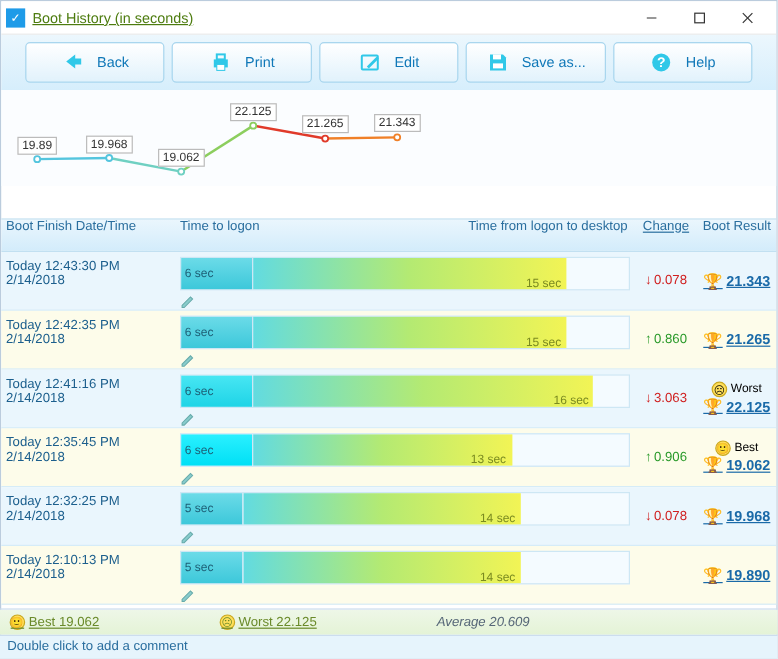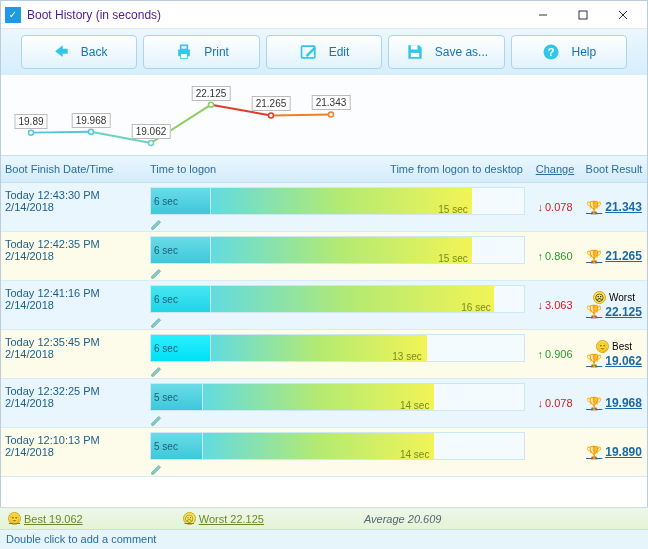--- a/index.html
+++ b/index.html
@@ -1,27 +1,27 @@
 <!DOCTYPE html>
 <html><head>
 <meta charset="utf-8">
 <style>
   * { box-sizing: border-box; margin: 0; padding: 0; }
   body { font-family: "Segoe UI", Tahoma, sans-serif; font-size: 11px; background: #fff; width: 648px; height: 549px; overflow: hidden; border: 1px solid #bcd; }
   .titlebar { height: 28px; background: #fff; display: flex; align-items: center; padding: 0 4px; border-bottom: 1px solid #e8e8e8; }
   .title-icon { width: 16px; height: 16px; background: #1e9be8; display: flex; align-items: center; justify-content: center; color: #fff; font-size: 10px; margin-right: 6px; }
-  .titlebar-title { flex: 1; color: #4c1d95; font-size: 12px; }
+  .titlebar-title { flex: 1; color: #4d7c0f; font-size: 12px; text-decoration: underline; }
   .win-btn { width: 40px; height: 26px; display: flex; align-items: center; justify-content: center; color: #333; cursor: default; }
   .toolbar { height: 46px; background: linear-gradient(#ecf7fd, #d6eefc); display: flex; align-items: center; padding: 6px 20px; gap: 6px; }
   .tool-btn { flex: 1; height: 34px; background: linear-gradient(#ffffff, #e1f2fc); border: 1px solid #a9d6ee; border-radius: 4px; display: flex; align-items: center; justify-content: center; gap: 10px; color: #1078b8; font-size: 12px; cursor: default; }
   .tool-btn svg { width: 20px; height: 20px; }
   .chart-area { height: 80px; background: #fbfdff; position: relative; padding: 10px 0 0 20px; }
   .chart-area svg { overflow: visible; }
   .pt-label { position: absolute; background: #fff; border: 1px solid #bbb; padding: 1px 3px; font-size: 10px; color: #333; white-space: nowrap; transform: translate(-50%, -100%); }
-  .header-row { height: 28px; background: linear-gradient(#eaf6fd, #d3ecfb); display: flex; align-items: center; color: #2a6e9e; font-size: 11px; border-top: 1px solid #c2e0f1; border-bottom: 1px solid #c2e0f1; }
+  .header-row { height: 28px; background: linear-gradient(#eaf6fd, #d3ecfb); display: flex; align-items: flex-start; color: #2a6e9e; font-size: 11px; border-top: 1px solid #c2e0f1; border-bottom: 1px solid #c2e0f1; margin-top: 27px; }
   .col-date { width: 145px; padding-left: 4px; }
   .col-bars { flex: 1; display: flex; gap: 10px; }
   .col-logon { color: #2a6e9e; padding-left: 4px; }
   .col-desk { flex: 1; text-align: right; padding-right: 6px; color: #2a6e9e; }
   .col-change { width: 52px; text-align: center; text-decoration: underline; }
   .col-result { width: 66px; text-align: center; }
   .rows { }
   .row { height: 49px; display: flex; align-items: stretch; border-bottom: 1px solid #d5ecf8; }
   .row.alt0 { background: #eaf6fd; }
   .row.alt1 { background: #fdfcea; }

